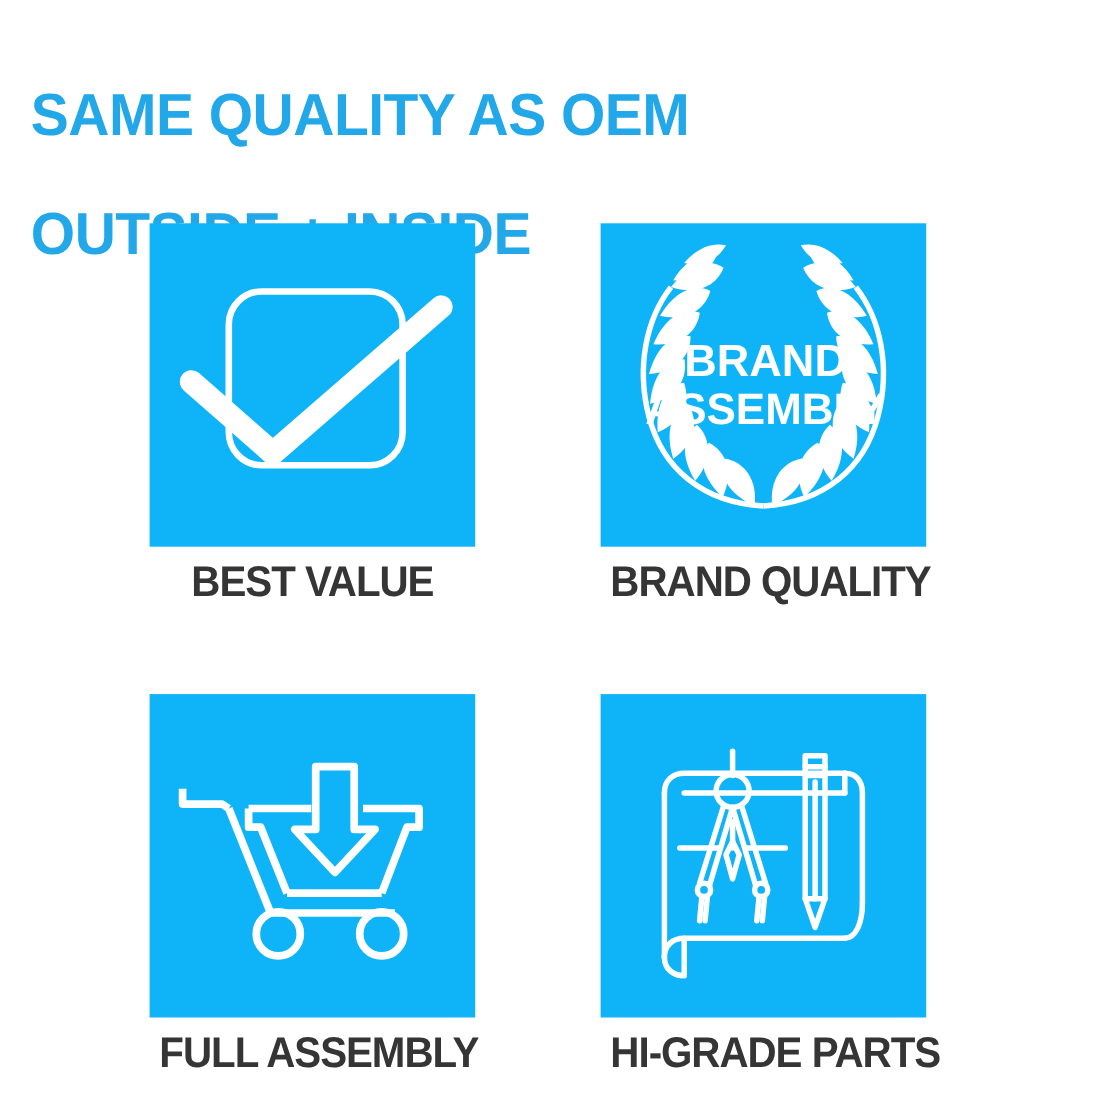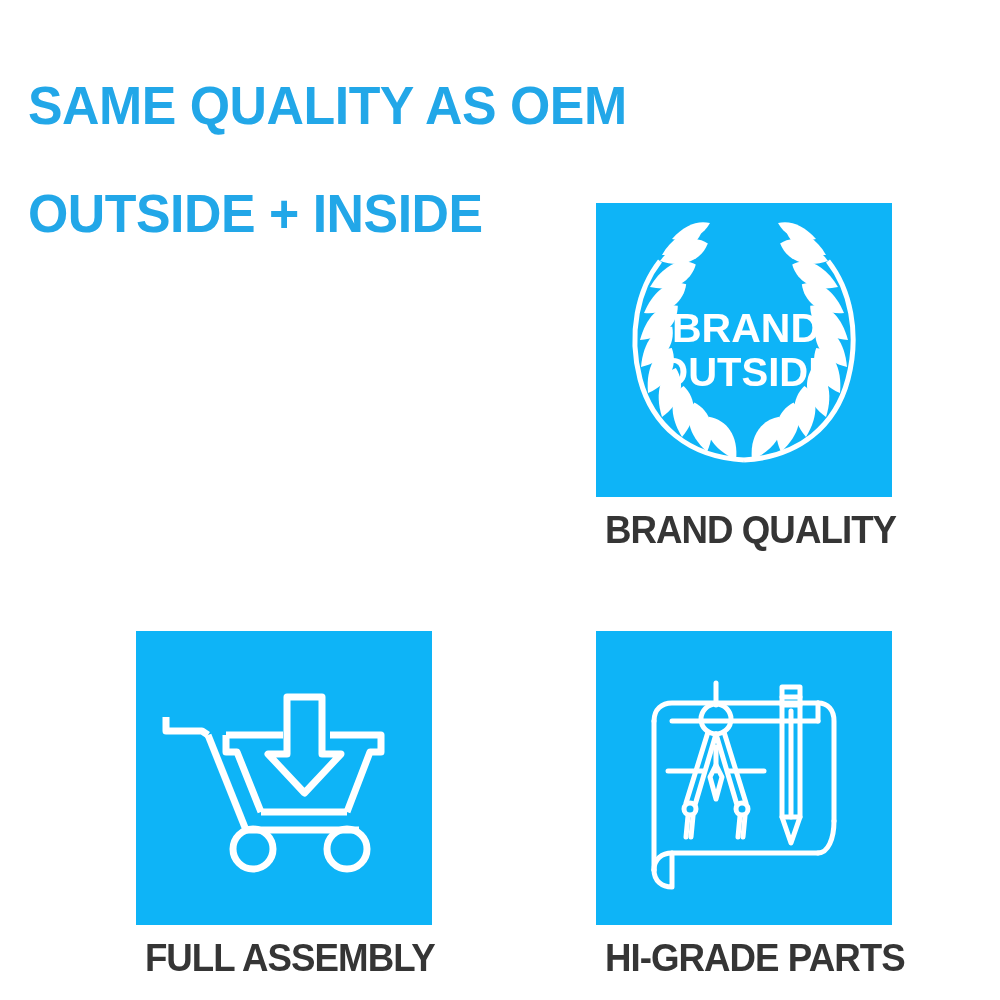--- a/index.html
+++ b/index.html
@@ -47,21 +47,21 @@
     height: 700px;
   }
 
   .card {
     position: absolute;
     width: 296px;
   }
   .card.r0 { top: 0px; }
   .card.r1 { top: 404px; margin-top: 24px; }
   .card.c0 { left: 0px; }
-  .card.c1 { left: 460px; }
+  .card.c1 { left: 410px; }
 
   .tile {
     width: 296px;
     height: 294px;
     background: #0EB4F7;
     position: relative;
     overflow: hidden;
   }
   .tile svg {
     position: absolute;
@@ -113,20 +113,29 @@
 
 <div id="page">
 
   <div class="headline">
     <span class="headline-line">SAME QUALITY AS OEM</span>
     <span class="headline-line">OUTSIDE + INSIDE</span>
   </div>
 
   <div class="grid">
 
+    <div class="card r0 c0">
+      <div class="tile">
+        <svg viewBox="0 0 296 294" xmlns="http://www.w3.org/2000/svg">
+          <rect x="72" y="62" width="158" height="158" rx="30" ry="30" fill="none" stroke="#ffffff" stroke-width="6"></rect>
+          <path d="M 38 144 L 112 209 L 265 76" fill="none" stroke="#ffffff" stroke-width="21" stroke-linecap="round" stroke-linejoin="round"></path>
+        </svg>
+      </div>
+      <div class="card-label">BEST VALUE</div>
+    </div>
 
     <div class="card r0 c1">
       <div class="tile">
         <svg viewBox="0 0 296 294" xmlns="http://www.w3.org/2000/svg">
           <defs>
 
             <g id="leafL">
               <path d="M0 0 C -26 -4 -40 -18 -38 -34 C -20 -36 -4 -24 0 0 Z" fill="#ffffff"></path>
             </g>
             <g id="leafR">
@@ -203,21 +212,21 @@
             <g transform="translate(156,257) rotate(-16)">
                 <use href="#leafR"></use>
               </g>
             <path d="M 230 52 C 220 34 204 26 190 28 C 196 44 212 52 230 52 Z" fill="#ffffff"></path>
             <path d="M 220 36 C 208 22 194 17 182 20 C 190 34 204 40 220 36 Z" fill="#ffffff"></path>
           </g>
         </svg>
 
         <div class="wreath-text">
           <span class="wt-line wt-1">BRAND</span>
-          <span class="wt-line wt-2">OUTSIDE</span>
+          <span class="wt-line wt-2">ASSEMBLY</span>
         </div>
       </div>
       <div class="card-label">BRAND QUALITY</div>
     </div>
 
     <div class="card r1 c0">
       <div class="tile">
         <svg viewBox="0 0 296 294" xmlns="http://www.w3.org/2000/svg">
           <g fill="none" stroke="#ffffff" stroke-width="7" stroke-linejoin="round" stroke-linecap="butt">
 

